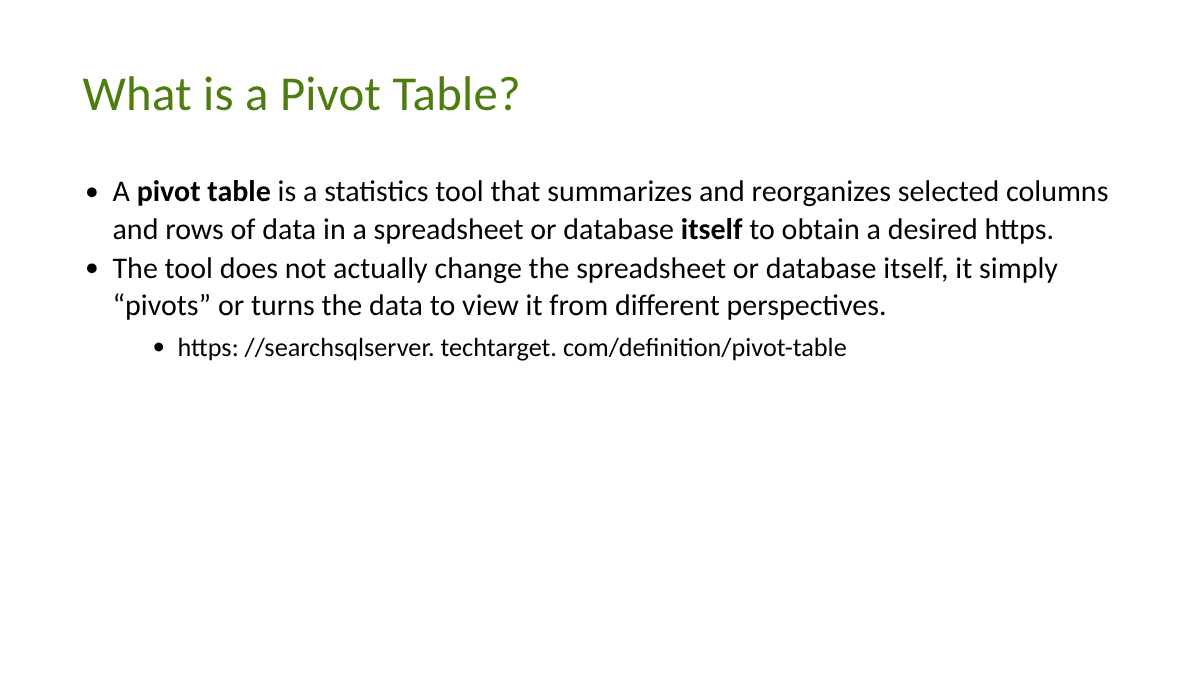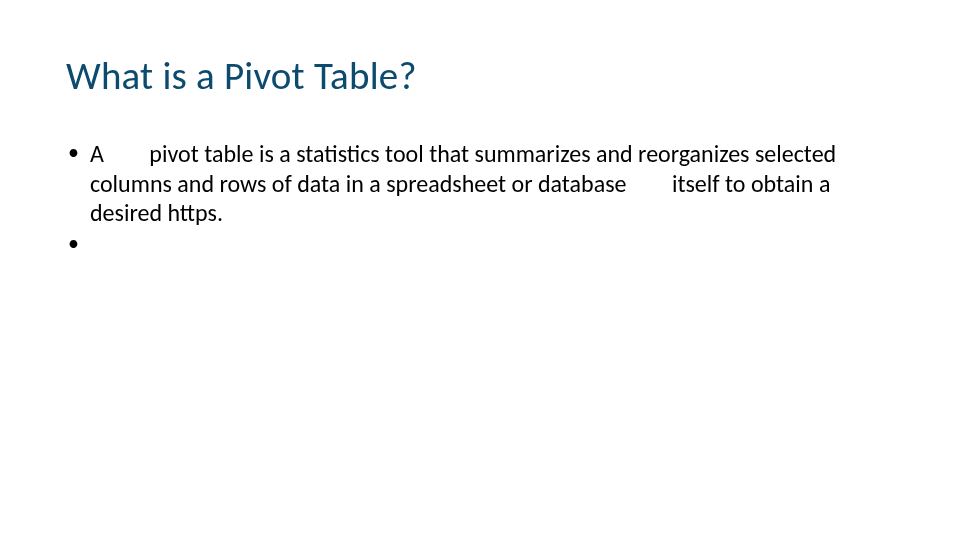--- a/index.html
+++ b/index.html
@@ -15,21 +15,21 @@
     box-sizing: border-box;
     width: 960px;
     height: 540px;
     padding: 52px 66px 0 66px;
   }
   .title {
     font-size: 39px;
     font-weight: 400;
     margin: 0 0 40px 0;
     letter-spacing: 0.2px;
-    color: #0c4a6e;
+    color: #4d7c0f;
   }
   ul.body {
     list-style: none;
     margin: 0;
     padding: 0;
     font-size: 24px;
     line-height: 1.23;
   }
   ul.body > li {
     position: relative;
@@ -55,28 +55,34 @@
     position: relative;
     padding-left: 22px;
   }
   ul.sub > li::before {
     content: "•";
     position: absolute;
     left: 2px;
     top: 0;
     font-size: 20px;
   }
-  .bold { font-weight: 400; margin-left: 40px; }
+  .bold { font-weight: 700; }
 </style>
 </head>
 <body>
 
 <div class="slide">
   <h1 class="title">What is a Pivot Table?</h1>
 
   <ul class="body">
     <li>
       <span>A </span><span class="bold">pivot table</span><span> is a statistics tool that summarizes and reorganizes selected columns and rows of data in a spreadsheet or database </span><span class="bold">itself</span><span> to obtain a desired https.</span>
     </li>
     <li>
+      <span>The tool does not actually change the spreadsheet or database itself, it simply “pivots” or turns the data to view it from different perspectives.</span>
+      <ul class="sub">
+        <li>
+          <span>https: //searchsqlserver. techtarget. com/definition/pivot-table</span>
+        </li>
+      </ul>
     </li>
   </ul>
 </div>
 
 </body></html>

